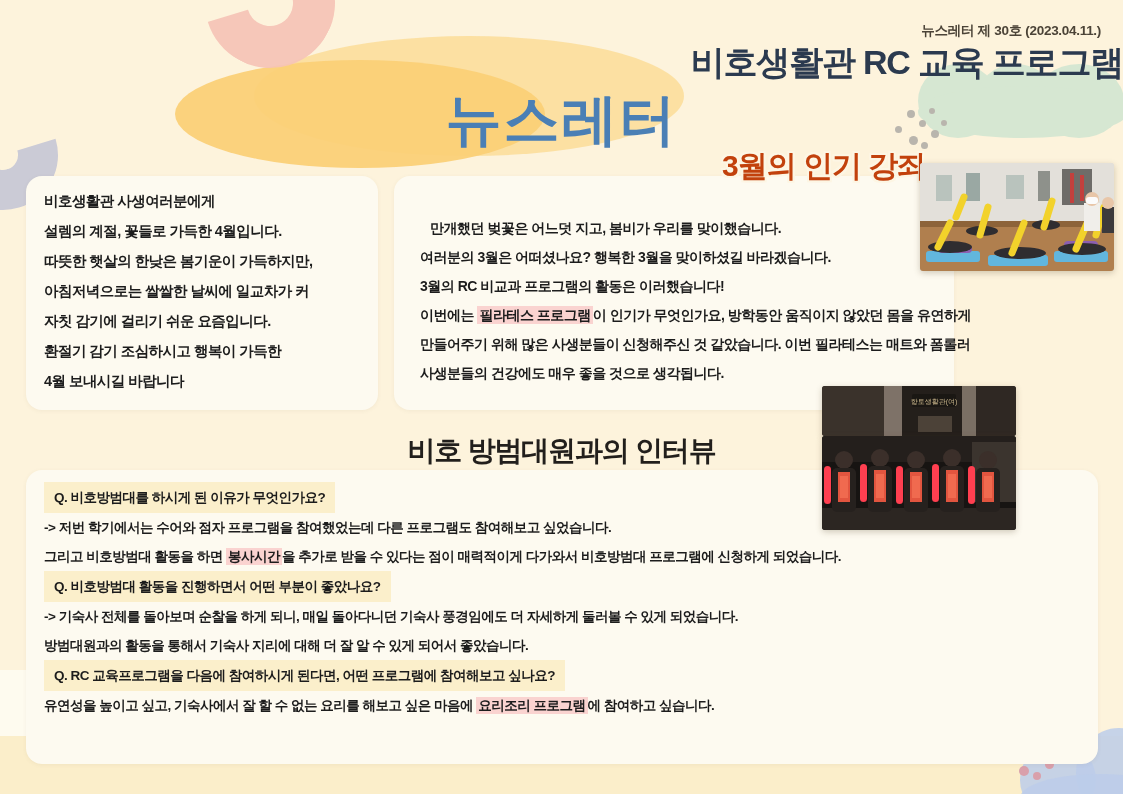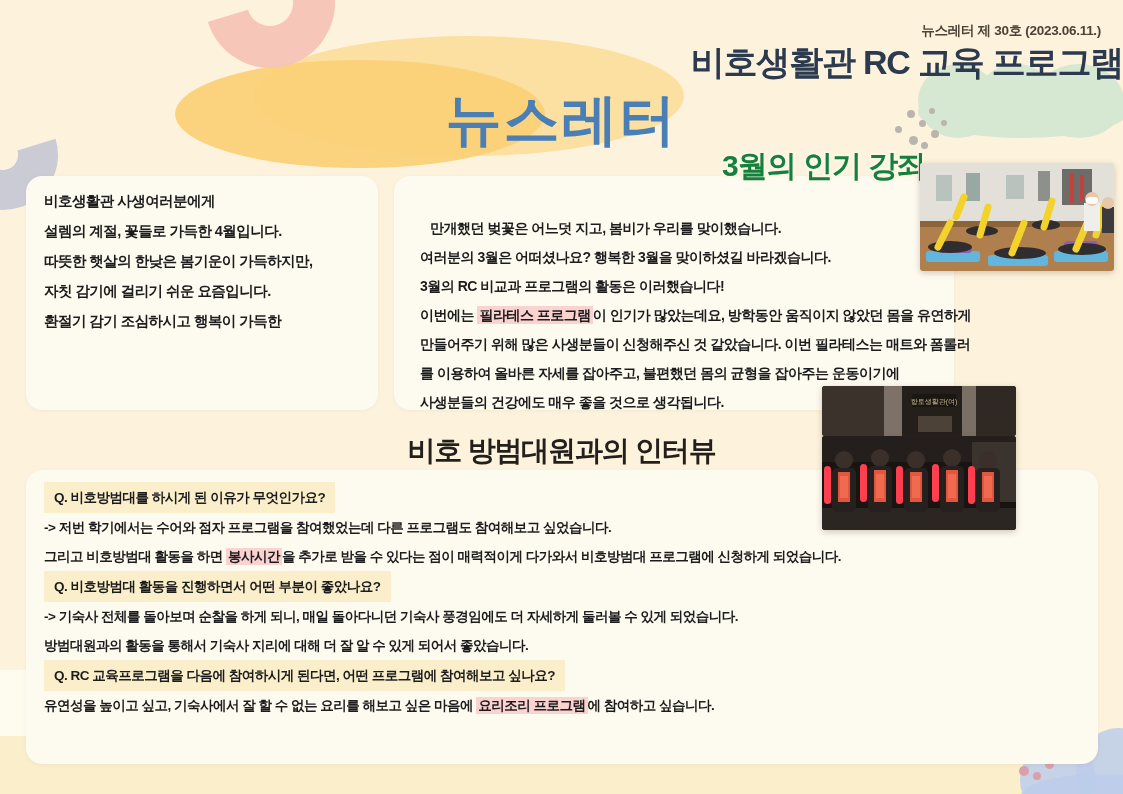--- a/index.html
+++ b/index.html
@@ -103,21 +103,21 @@
   }
   .title-sub {
     position:absolute; left:0; right:0; top:92px;
     text-align:center; z-index:6;
     font-size:56px; font-weight:900; color:#4a7fb5;
     letter-spacing:2px; line-height:1;
   }
 
   .section-popular {
     position:absolute; left:722px; top:146px; z-index:7;
-    font-size:30px; font-weight:900; color:#15803d;
+    font-size:30px; font-weight:900; color:#c2410c;
     letter-spacing:-1px;
     text-shadow:
       -2px -2px 0 #fdf6e4, 2px -2px 0 #fdf6e4,
       -2px  2px 0 #fdf6e4, 2px  2px 0 #fdf6e4,
        0   -2px 0 #fdf6e4, 0    2px 0 #fdf6e4,
       -2px  0   0 #fdf6e4, 2px  0   0 #fdf6e4;
   }
 
   
   .card {
@@ -212,44 +212,45 @@
   <div class="dots-pink">
     <span style="left:0px;top:14px;width:8px;height:8px;"></span>
     <span style="left:12px;top:0px;width:9px;height:9px;"></span>
     <span style="left:14px;top:26px;width:10px;height:10px;"></span>
     <span style="left:26px;top:10px;width:8px;height:8px;"></span>
     <span style="left:28px;top:32px;width:8px;height:8px;"></span>
     <span style="left:40px;top:20px;width:9px;height:9px;"></span>
   </div>
 </div>
 
-<div class="issue">뉴스레터 제 30호 (2023.06.11.)</div>
+<div class="issue">뉴스레터 제 30호 (2023.04.11.)</div>
 <div class="title-main">비호생활관 RC 교육 프로그램</div>
 <div class="title-sub">뉴스레터</div>
 <div class="section-popular">3월의 인기 강좌</div>
 
 <div class="card" id="card-greeting"></div>
 <div class="card" id="card-main"></div>
 <div class="card" id="card-interview"></div>
 
 <div class="card-text" id="greeting-text">
   <div class="hd">비호생활관 사생여러분에게</div>
   <div>설렘의 계절, 꽃들로 가득한 4월입니다.</div>
   <div>따뜻한 햇살의 한낮은 봄기운이 가득하지만,</div>
+  <div>아침저녁으로는 쌀쌀한 날씨에 일교차가 커</div>
   <div>자칫 감기에 걸리기 쉬운 요즘입니다.</div>
   <div>환절기 감기 조심하시고 행복이 가득한</div>
+  <div>4월 보내시길 바랍니다</div>
 </div>
 
 <div class="card-text" id="main-text">
   <div class="ln indent">만개했던 벚꽃은 어느덧 지고, 봄비가 우리를 맞이했습니다.</div>
   <div class="ln">여러분의 3월은 어떠셨나요? 행복한 3월을 맞이하셨길 바라겠습니다.</div>
   <div class="ln">3월의 RC 비교과 프로그램의 활동은 이러했습니다!</div>
-  <div class="ln"><span>이번에는 </span><mark class="hl-pink">필라테스 프로그램</mark><span>이 인기가 많았는데요, 방학동안 움직이지 않았던 몸을 유연하게</span></div>
+  <div class="ln"><span>이번에는 </span><mark class="hl-pink">필라테스 프로그램</mark><span>이 인기가 무엇인가요, 방학동안 움직이지 않았던 몸을 유연하게</span></div>
   <div class="ln">만들어주기 위해 많은 사생분들이 신청해주신 것 같았습니다. 이번 필라테스는 매트와 폼롤러</div>
-  <div class="ln">를 이용하여 올바른 자세를 잡아주고, 불편했던 몸의 균형을 잡아주는 운동이기에</div>
   <div class="ln">사생분들의 건강에도 매우 좋을 것으로 생각됩니다.</div>
 </div>
 
 <div class="section-interview">비호 방범대원과의 인터뷰</div>
 
 <div class="card-text" id="interview-text">
   <div class="ln"><mark class="hl-yellow q">Q. 비호방범대를 하시게 된 이유가 무엇인가요?</mark></div>
   <div class="ln">-&gt; 저번 학기에서는 수어와 점자 프로그램을 참여했었는데 다른 프로그램도 참여해보고 싶었습니다.</div>
   <div class="ln"><span>그리고 비호방범대 활동을 하면 </span><mark class="hl-pink">봉사시간</mark><span>을 추가로 받을 수 있다는 점이 매력적이게 다가와서 비호방범대 프로그램에 신청하게 되었습니다.</span></div>
 

